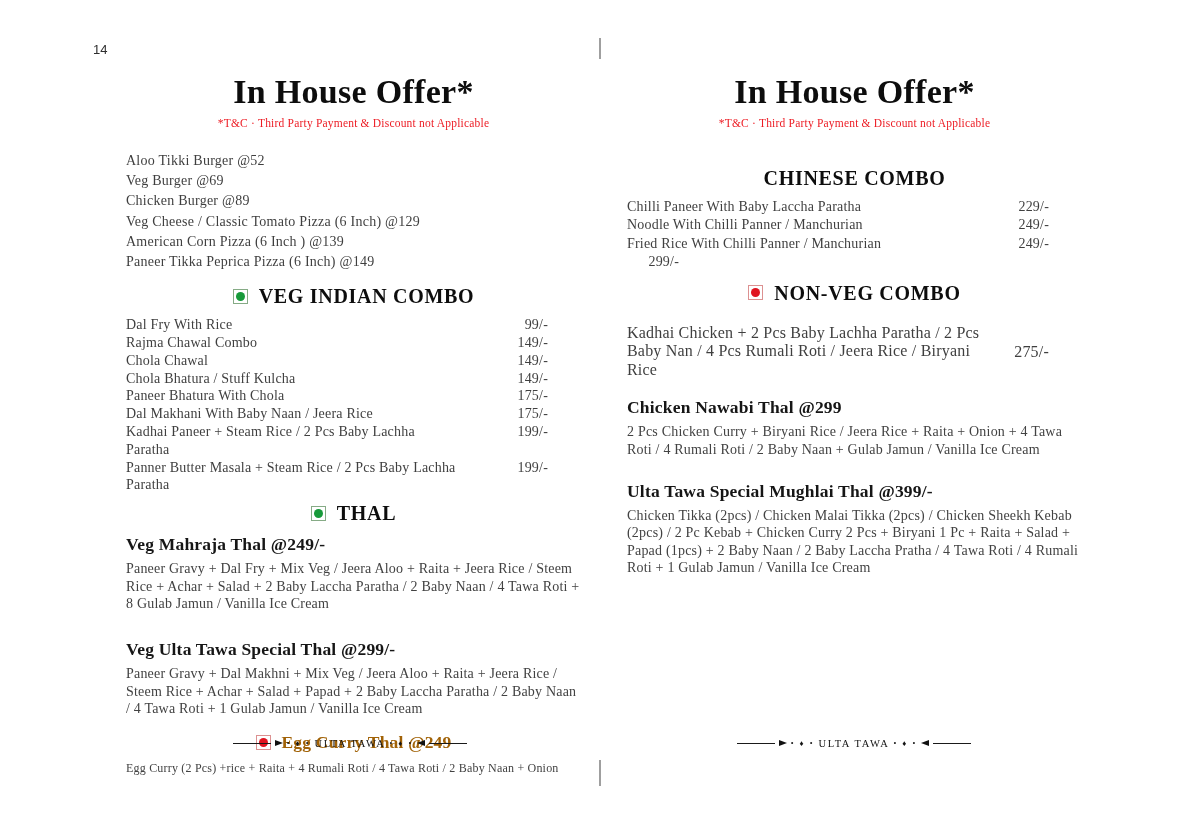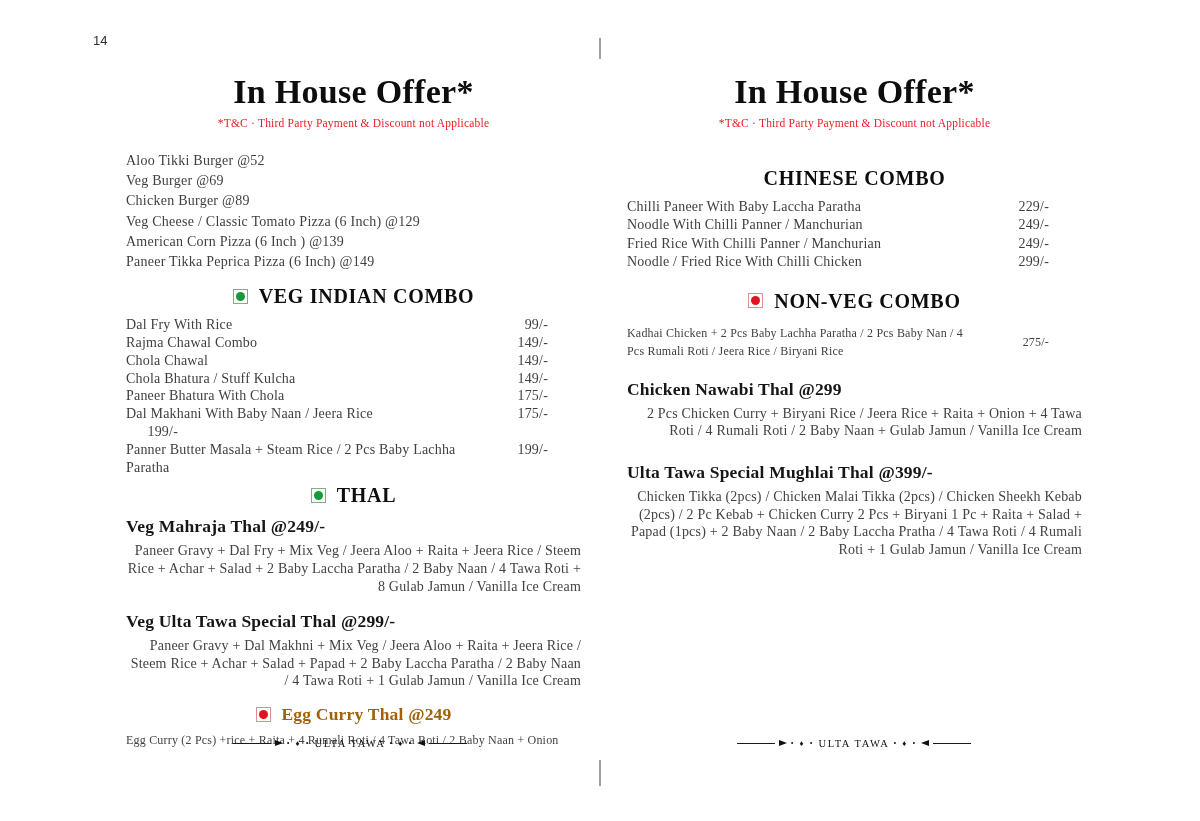--- a/index.html
+++ b/index.html
@@ -2,21 +2,21 @@
 <html><head>
 <meta charset="utf-8">
 <style>
   html,body{margin:0;padding:0;}
   body{
     width:1200px;height:821px;position:relative;overflow:hidden;
     background:#ffffff;color:#3f3f3f;
     font-family:"Liberation Serif", serif;
   }
   .page-number{
-    position:absolute;left:93px;top:33px;
+    position:absolute;left:93px;top:42px;
     font-family:"Liberation Sans", sans-serif;font-size:13px;color:#2e2e2e;
   }
   .crop-mark{position:absolute;left:599px;width:2px;background:#9f9f9f;}
   .crop-mark.top{top:38px;height:21px;}
   .crop-mark.bottom{top:760px;height:26px;}
 
   .col{position:absolute;top:72px;width:455px;}
   .col.left{left:126px;}
   .col.right{left:627px;}
 
@@ -30,48 +30,48 @@
   }
 
   .intro-list{margin-top:22px;font-size:14px;letter-spacing:0.25px;}
   .intro-list .row{line-height:20.2px;}
 
   .section-heading{
     display:flex;justify-content:center;align-items:center;gap:11px;
     font-size:20px;font-weight:bold;color:#0d0d0d;letter-spacing:0.7px;
     line-height:22px;
   }
-  .mt13{margin-top:13px;} .mt14{margin-top:8px;} .mt22{margin-top:18px;}
+  .mt13{margin-top:13px;} .mt14{margin-top:8px;} .mt22{margin-top:10px;}
   .mt26{margin-top:38px;} .mt38{margin-top:38px;}
 
   .mark{
     width:15px;height:15px;border:1px solid #999;box-sizing:border-box;
     display:flex;align-items:center;justify-content:center;flex:0 0 auto;
   }
   .mark .dot{width:9px;height:9px;border-radius:50%;}
   .mark.veg{border-color:#86ab86;}   .mark.veg .dot{background:#179a3a;}
   .mark.nonveg{border-color:#dc9191;} .mark.nonveg .dot{background:#e01420;}
 
   .price-list{margin-top:9px;font-size:14px;padding-right:33px;letter-spacing:0.2px;}
   .price-list .row{display:flex;justify-content:space-between;line-height:17.8px;gap:26px;}
   .price-list.loose .row{line-height:18.4px;}
   .price-list .name{flex:1;padding-right:10px;}
   .price-list .price{width:52px;text-align:right;flex:0 0 auto;}
 
-  .combo2{margin-top:12px;font-size:12px;padding-right:33px;letter-spacing:0.2px;}
+  .combo2{margin-top:20px;font-size:16px;padding-right:33px;letter-spacing:0.2px;}
   .combo2 .row{display:flex;align-items:center;margin-top:8px;}
   .combo2 .name{flex:1;line-height:18.6px;padding-right:16px;}
   .combo2 .price{width:52px;text-align:right;flex:0 0 auto;}
 
-  .entry{margin-top:16px;}
+  .entry{margin-top:26px;}
   .entry.first{margin-top:10px;}
   .entry.sp18{margin-top:18px;}
   .entry.sp22{margin-top:22px;}
   .entry-name{font-size:17.5px;font-weight:bold;color:#161616;letter-spacing:0.2px;}
-  .entry-desc{margin-top:5px;font-size:14px;line-height:17.6px;color:#424242;letter-spacing:0.2px;text-align:right;}
+  .entry-desc{margin-top:5px;font-size:14px;line-height:17.6px;color:#424242;letter-spacing:0.2px;}
 
   .center-heading{
     display:flex;justify-content:center;align-items:center;gap:11px;
     font-size:17.5px;font-weight:bold;color:#a16207;margin-top:14px;letter-spacing:0.2px;
   }
   .center-desc{margin-top:8px;font-size:12px;color:#424242;letter-spacing:0.2px;}
 
   .ornament{
     position:absolute;top:737px;width:234px;height:12px;
     display:flex;align-items:center;gap:4px;color:#141414;
@@ -133,20 +133,21 @@
     </div>
     <div class="row">
       <span class="name">Paneer Bhatura With Chola</span>
       <span class="price">175/-</span>
     </div>
     <div class="row">
       <span class="name">Dal Makhani With Baby Naan / Jeera Rice</span>
       <span class="price">175/-</span>
     </div>
     <div class="row">
+      <span class="name">Kadhai Paneer + Steam Rice / 2 Pcs Baby Lachha Paratha</span>
       <span class="price">199/-</span>
     </div>
     <div class="row">
       <span class="name">Panner Butter Masala + Steam Rice / 2 Pcs Baby Lachha Paratha</span>
       <span class="price">199/-</span>
     </div>
   </div>
 
   <div class="section-heading mt14">
     <span class="mark veg">
@@ -189,21 +190,20 @@
     </div>
     <div class="row">
       <span class="name">Noodle With Chilli Panner / Manchurian</span>
       <span class="price">249/-</span>
     </div>
     <div class="row">
       <span class="name">Fried Rice With Chilli Panner / Manchurian</span>
       <span class="price">249/-</span>
     </div>
     <div class="row">
-      <span class="name">Noodle / Fried Rice With Chilli Chicken</span>
       <span class="price">299/-</span>
     </div>
   </div>
 
   <div class="section-heading mt22">
     <span class="mark nonveg">
         <span class="dot"></span>
       </span>
     <span>NON-VEG COMBO</span>
   </div>

